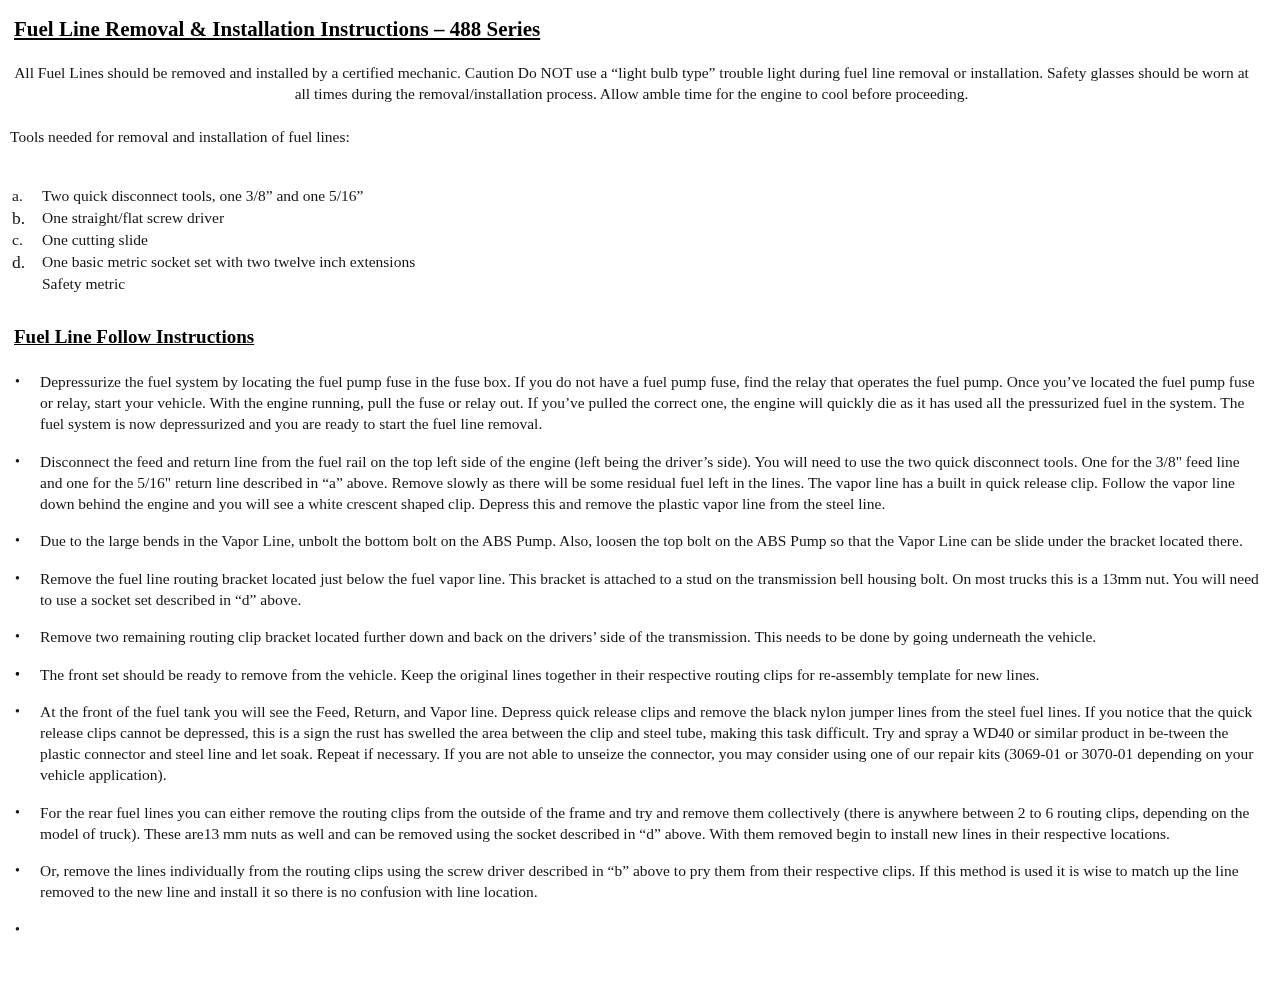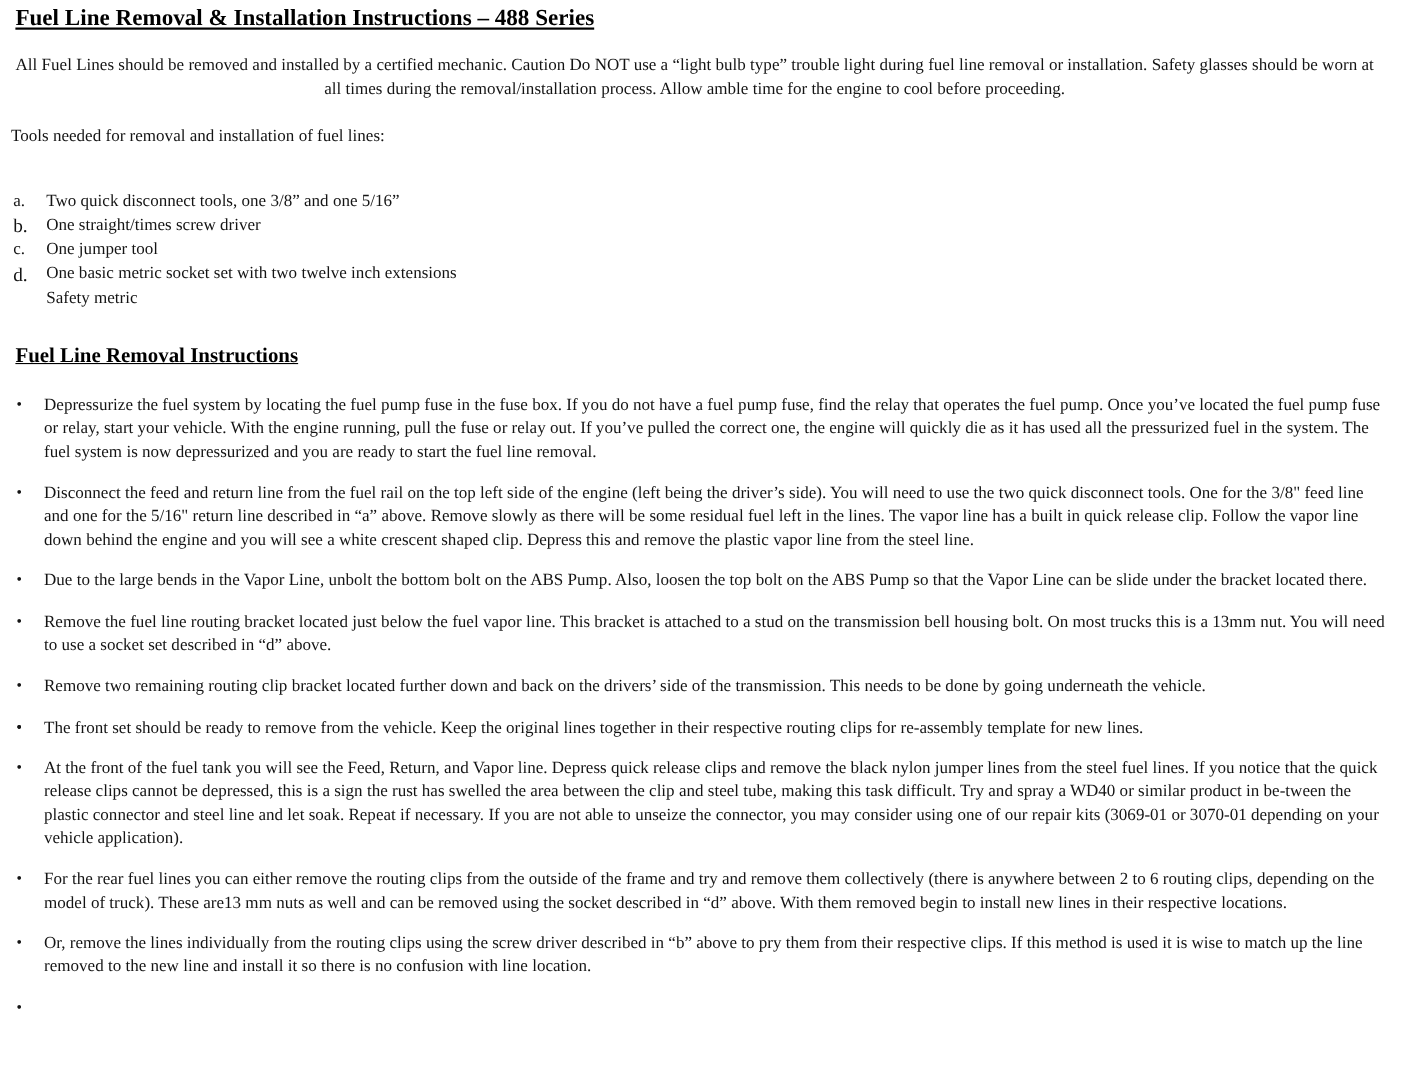--- a/index.html
+++ b/index.html
@@ -4,21 +4,21 @@
 <style>
   html, body {
     margin: 0;
     padding: 0;
     background: #ffffff;
   }
   .page {
     width: 1280px;
     height: 940px;
     box-sizing: border-box;
-    padding: 3px 15px 0 10px;
+    padding: 16px 15px 0 10px;
     background: #ffffff;
     color: #141414;
     font-family: "Liberation Serif", "DejaVu Serif", serif;
     font-size: 15.5px;
     line-height: 21px;
     overflow: hidden;
   }
   .doc-title {
     font-size: 21px;
     line-height: 26px;
@@ -87,37 +87,37 @@
 
   <p class="tools-heading">Tools needed for removal and installation of fuel lines:</p>
 
   <div class="tools-list">
     <div class="tool-row">
       <span class="tool-marker">a.</span>
       <span class="tool-text">Two quick disconnect tools, one 3/8” and one 5/16”</span>
     </div>
     <div class="tool-row">
       <span class="tool-marker marker-lg">b.</span>
-      <span class="tool-text">One straight/times screw driver</span>
+      <span class="tool-text">One straight/flat screw driver</span>
     </div>
     <div class="tool-row">
       <span class="tool-marker">c.</span>
-      <span class="tool-text">One jumper tool</span>
+      <span class="tool-text">One cutting slide</span>
     </div>
     <div class="tool-row">
       <span class="tool-marker marker-lg">d.</span>
       <span class="tool-text">One basic metric socket set with two twelve inch extensions</span>
     </div>
     <div class="tool-row">
       <span class="tool-marker"></span>
       <span class="tool-text">Safety metric</span>
     </div>
   </div>
 
-  <h2 class="section-heading">Fuel Line Removal Instructions</h2>
+  <h2 class="section-heading">Fuel Line Follow Instructions</h2>
 
   <div class="steps-list">
     <div class="step-row">
       <span class="step-bullet">•</span>
       <span class="step-text">Depressurize the fuel system by locating the fuel pump fuse in the fuse box. If you do not have a fuel pump fuse, find the relay that operates the fuel pump. Once you’ve located the fuel pump fuse or relay, start your vehicle. With the engine running, pull the fuse or relay out. If you’ve pulled the correct one, the engine will quickly die as it has used all the pressurized fuel in the system. The fuel system is now depressurized and you are ready to start the fuel line removal.</span>
     </div>
     <div class="step-row">
       <span class="step-bullet">•</span>
       <span class="step-text">Disconnect the feed and return line from the fuel rail on the top left side of the engine (left being the driver’s side). You will need to use the two quick disconnect tools. One for the 3/8" feed line and one for the 5/16" return line described in “a” above. Remove slowly as there will be some residual fuel left in the lines. The vapor line has a built in quick release clip. Follow the vapor line down behind the engine and you will see a white crescent shaped clip. Depress this and remove the plastic vapor line from the steel line.</span>
     </div>

